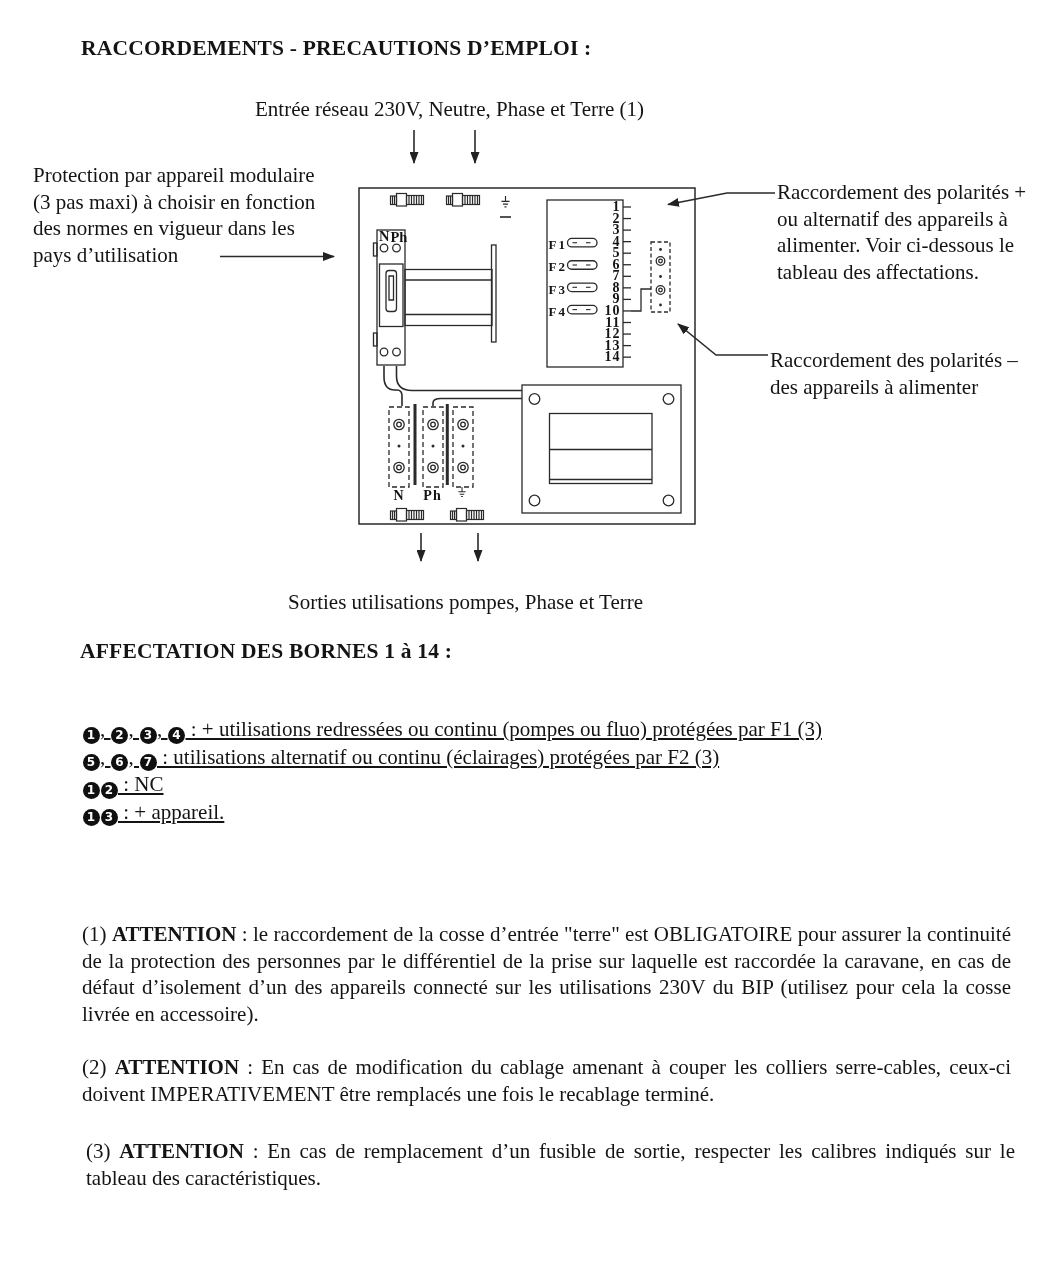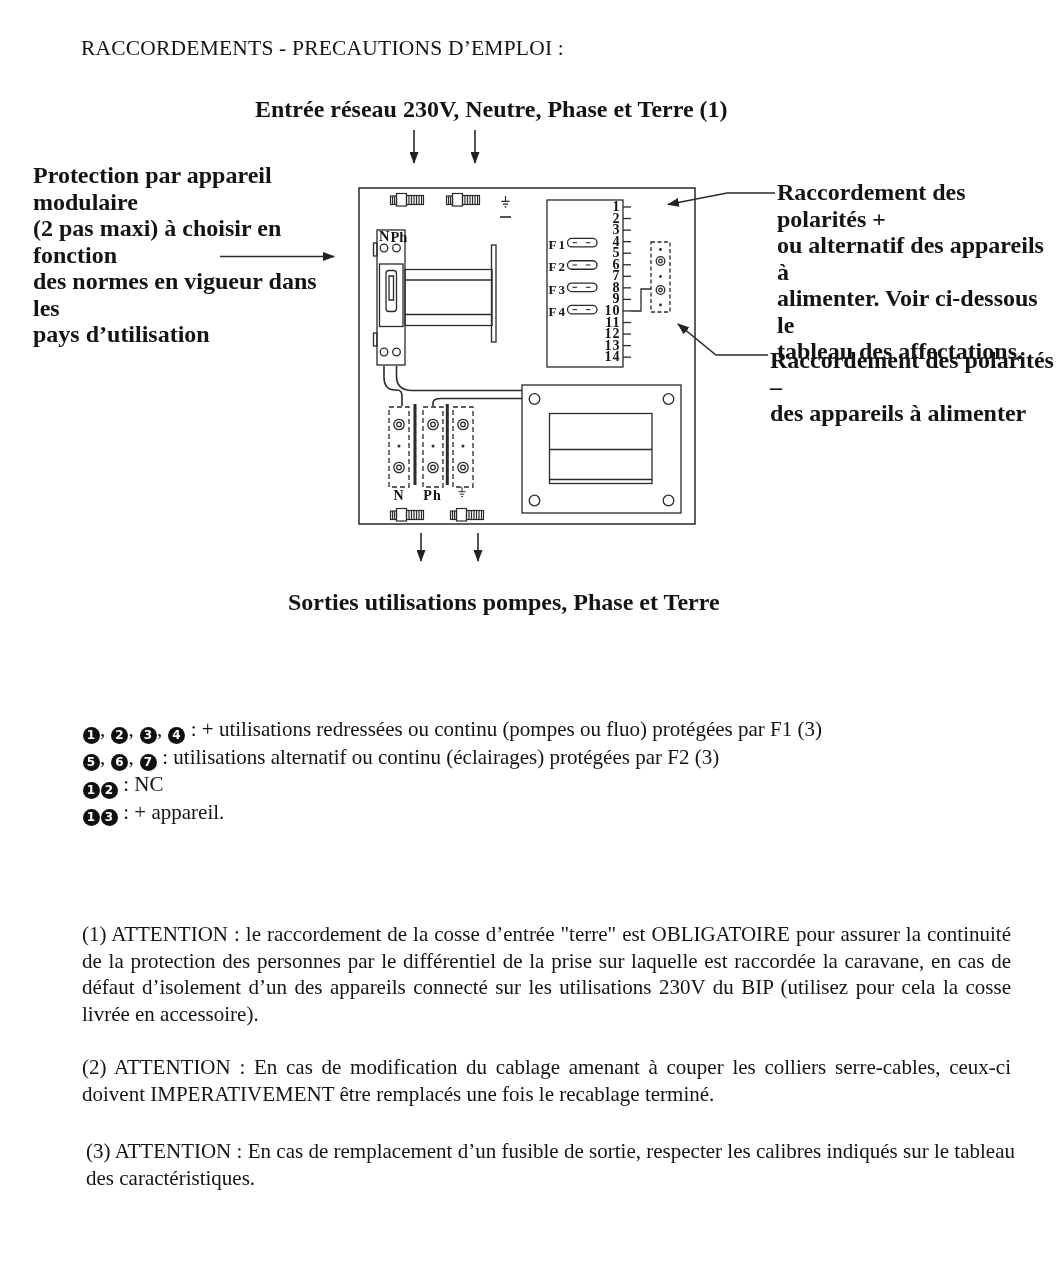--- a/index.html
+++ b/index.html
@@ -1,23 +1,23 @@
 <!DOCTYPE html>
 <html><head>
 <meta charset="utf-8">
 <style>
   html,body{margin:0;padding:0;background:#e8e8e8;}
   .page{position:relative;width:1057px;height:1284px;background:#ffffff;
         font-family:"Liberation Serif",serif;color:#141414;overflow:hidden;}
   .abs{position:absolute;}
-  .title{font-size:21.5px;font-weight:400;letter-spacing:.2px;}
-  .txt{font-size:24px;line-height:26.5px;white-space:pre-line;font-weight:bold;}
+  .title{font-size:21.5px;font-weight:700;letter-spacing:.2px;}
+  .txt{font-size:21px;line-height:26.5px;white-space:pre-line;}
   .para{font-size:21px;line-height:26.5px;text-align:justify;width:929px;}
-  .para b{font-weight:400;}
-  #bornes-list{font-size:21px;}
+  .para b{font-weight:700;}
+  #bornes-list{font-size:21px;text-decoration:underline;}
   .bitem{line-height:26.8px;white-space:nowrap;}
   .mk .cnum{display:inline-block;width:17px;height:17px;border-radius:50%;
         background:#101010;color:#fff;font-family:"DejaVu Sans",sans-serif;
         font-size:12px;font-weight:700;line-height:17px;text-align:center;
         vertical-align:-2.5px;margin:0 .5px;}
   svg text{font-family:"Liberation Serif",serif;fill:#141414;stroke:none;}
   .dnum{font-size:14px;font-weight:700;letter-spacing:1px;}
   .flabel{font-size:13px;font-weight:700;letter-spacing:2px;}
   .blabel{font-size:14px;font-weight:700;letter-spacing:1px;}
   .nph{font-size:14.5px;font-weight:700;}
@@ -212,34 +212,35 @@
       <text x="399" y="499.5" class="blabel" text-anchor="middle">N</text>
       <text x="432.5" y="499.5" class="blabel" text-anchor="middle">Ph</text>
     </g>
   </svg>
 
   <div class="abs title" style="left:81px;top:36px">RACCORDEMENTS - PRECAUTIONS D’EMPLOI :</div>
 
   <div class="abs txt" style="left:255px;top:96px">Entrée réseau 230V, Neutre, Phase et Terre (1)</div>
 
   <div class="abs txt" style="left:33px;top:162px;width:310px">Protection par appareil modulaire
-(2 pas maxi) à choisir en fonction
+(3 pas maxi) à choisir en fonction
 des normes en vigueur dans les
 pays d’utilisation</div>
 
   <div class="abs txt" style="left:777px;top:179px;width:275px">Raccordement des polarités +
 ou alternatif des appareils à
 alimenter. Voir ci-dessous le
 tableau des affectations.</div>
 
   <div class="abs txt" style="left:770px;top:347px;width:285px">Raccordement des polarités –
 des appareils à alimenter</div>
 
   <div class="abs txt" style="left:288px;top:589px">Sorties utilisations pompes, Phase et Terre</div>
 
+  <div class="abs title" style="left:80px;top:639px">AFFECTATION DES BORNES 1 à 14 :</div>
 
   <div class="abs" id="bornes-list" style="left:82px;top:716px">
       <div class="bitem"><span class="mk"><span class="cnum">1</span>, <span class="cnum">2</span>, <span class="cnum">3</span>, <span class="cnum">4</span></span><span class="btext"> : + utilisations redressées ou continu (pompes ou fluo) protégées par F1 (3)</span></div>
       <div class="bitem"><span class="mk"><span class="cnum">5</span>, <span class="cnum">6</span>, <span class="cnum">7</span></span><span class="btext"> : utilisations alternatif ou continu (éclairages) protégées par F2 (3)</span></div>
       <div class="bitem"><span class="mk"><span class="cnum">1</span><span class="cnum">2</span></span><span class="btext"> : NC</span></div>
       <div class="bitem"><span class="mk"><span class="cnum">1</span><span class="cnum">3</span></span><span class="btext"> : + appareil.</span></div>
     </div>
 
   <p class="abs para" style="left:82px;top:921px;margin:0">
     <span>(1)</span>

